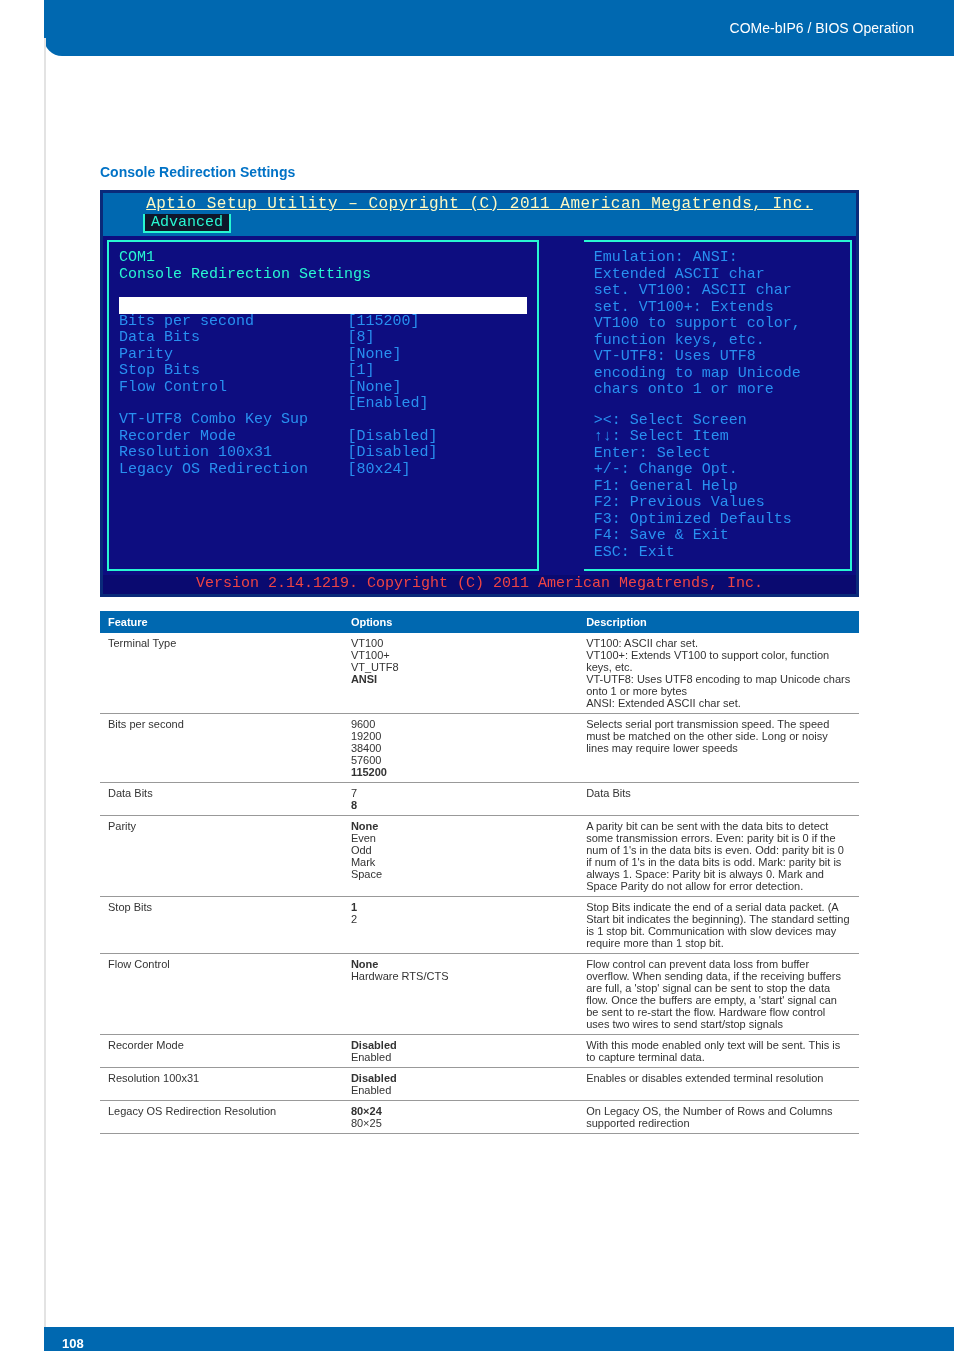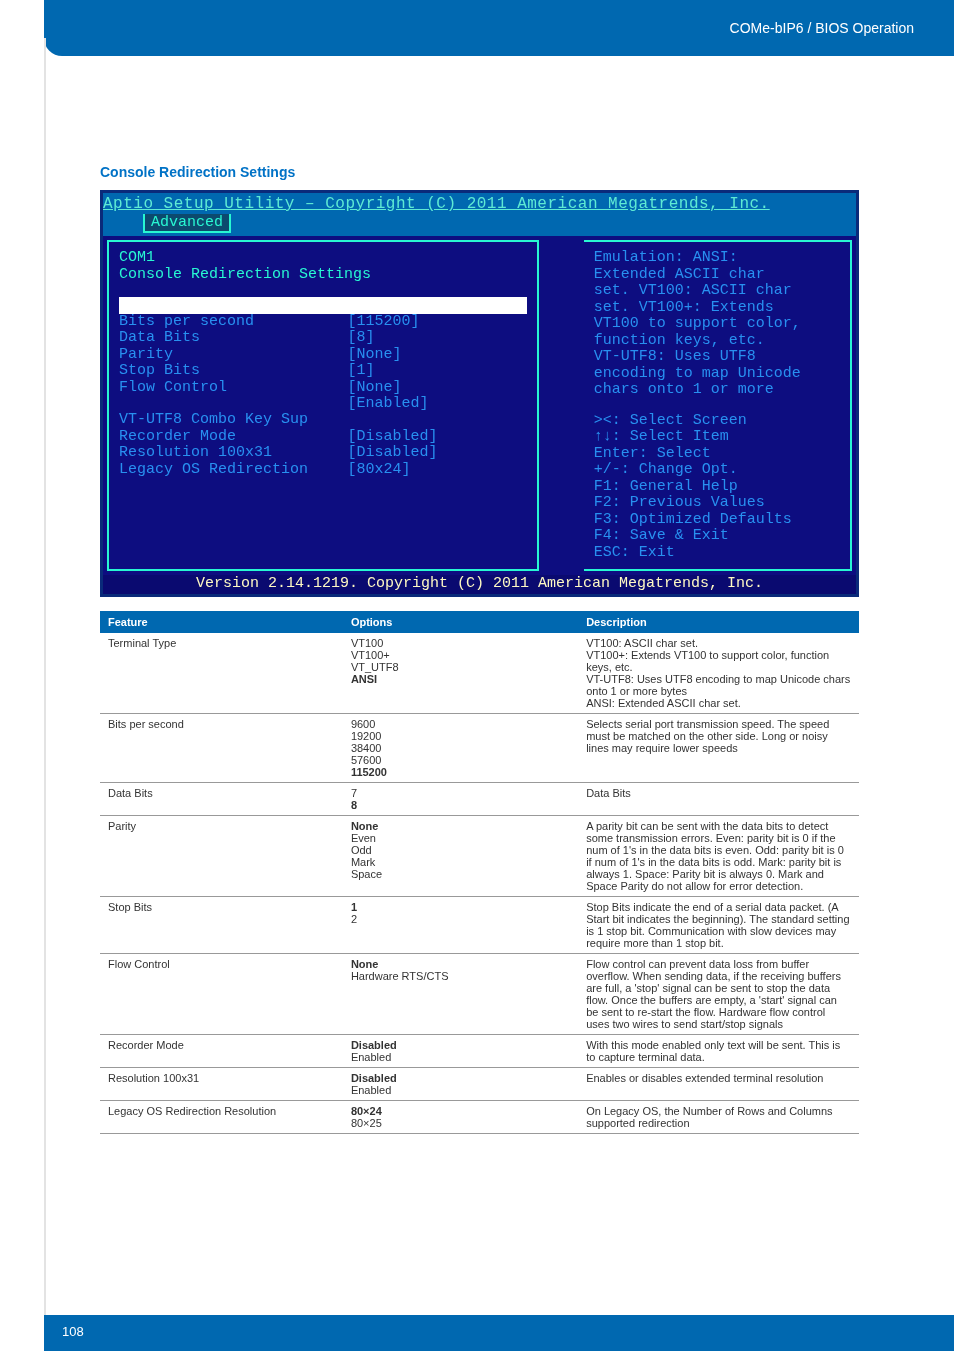--- a/index.html
+++ b/index.html
@@ -42,32 +42,32 @@
   
   .bios {
     border: 3px solid #0a2a7a;
     background: #0d0d80;
     font-family: "Courier New", monospace;
     color: #d8e8f8;
     position: relative;
   }
   .bios-header {
     background: #0068b0;
-    color: #5eead4;
-    text-align: left;
+    color: #fef9c3;
+    text-align: center;
     font-size: 16px;
     padding: 2px 0 0;
     letter-spacing: .5px;
   }
   .bios-tabs {
     background: #0068b0;
     padding: 0 40px 3px;
   }
   .bios-tab {
-    background: #0c4a6e;
+    background: #0f172a;
     color: #28f7d2;
     padding: 0 6px;
     font-size: 15px;
     border: 2px solid #28f7d2;
     border-top: none;
     display: inline-block;
   }
   .bios-body {
     display: flex;
     background: #0d0d80;
@@ -92,21 +92,21 @@
   .bios-row { display: flex; }
   .bios-label { flex: 0 0 56%; white-space: pre; }
   .bios-value { flex: 1; white-space: pre; }
   .highlight .bios-label, .highlight .bios-value { color: #fff !important; }
   .bios-left .cyan { color: #28f7d2; }
   .bios-item .bios-label { color: #2890f0; }
   .bios-item .bios-value { color: #2890f0; }
   .bios-right { color: #2890f0; margin-left: 45px; }
   .bios-footer {
     background: #0a0a70;
-    color: #fef9c3;
+    color: #ef4444;
     font-size: 15px;
     text-align: center;
     padding: 0 4px 2px;
   }
 
   
   table.feat {
     width: 100%;
     border-collapse: collapse;
     margin-top: 14px;
@@ -129,24 +129,24 @@
   table.feat td:nth-child(2) { width: 31%; }
   table.feat td b { font-weight: bold; }
   .opt-line { display: block; }
 
   .page-num {
     position: absolute;
     bottom: 0;
     left: 44px;
     right: 0;
     background: #0068b0;
-    height: 36px;
+    height: 24px;
     border-top-left-radius: 0;
     color: #fff;
-    font-weight: normal;
+    font-weight: bold;
     font-size: 13px;
     padding: 9px 0 0 18px;
   }
 </style>
 </head>
 <body>
 
 <div class="top-bar">
   <span>COMe-bIP6 / BIOS Operation</span>
 </div>

